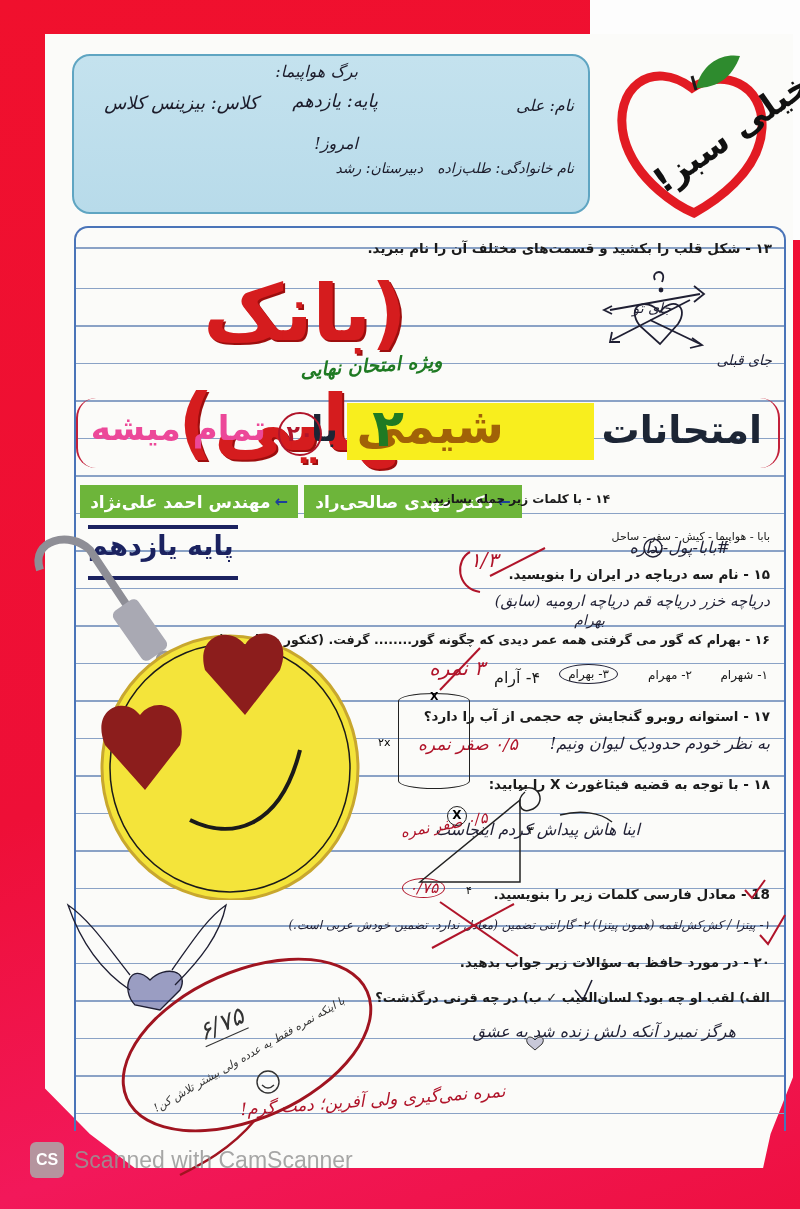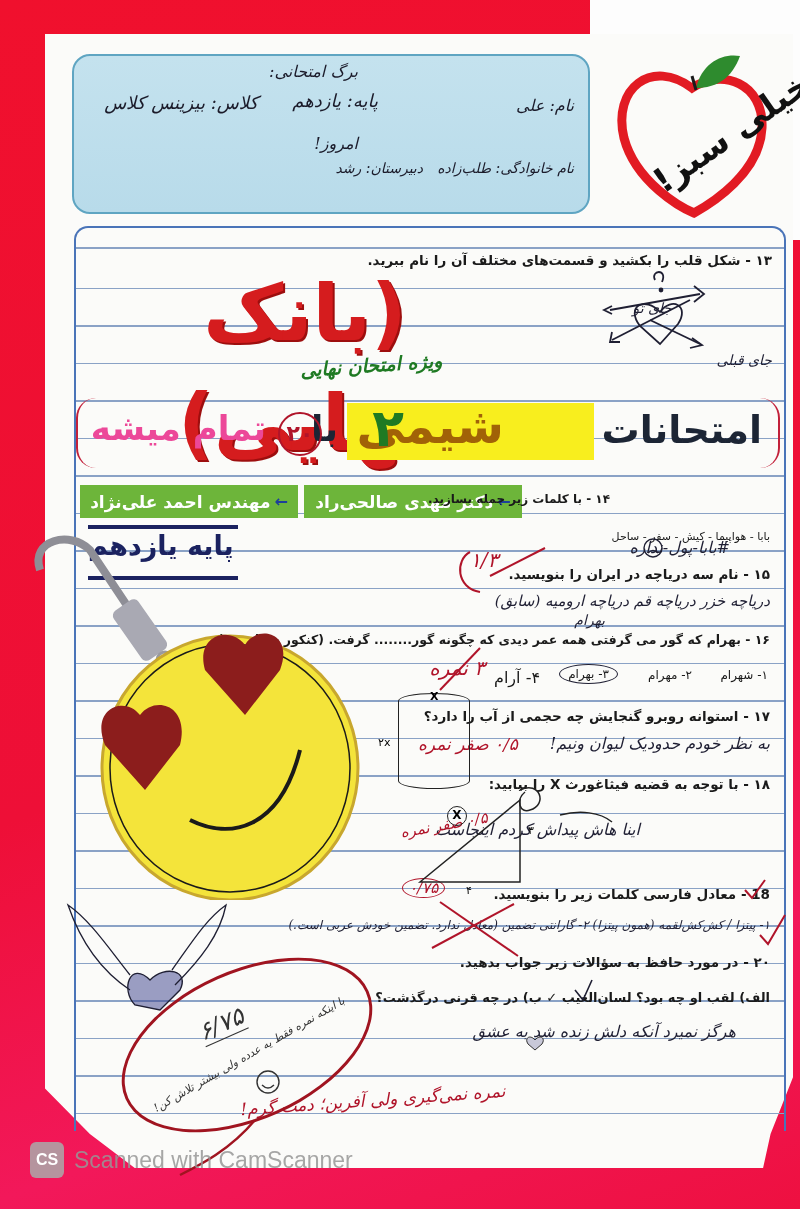--- a/index.html
+++ b/index.html
@@ -101,42 +101,42 @@
 <div class="paper"></div>
 
 <svg class="logo" viewBox="0 0 160 170">
   <path d="M80 40 C 40 10, 0 40, 12 90 C 24 135, 70 160, 82 165 C 100 155, 148 125, 150 80 C 152 35, 110 20, 80 40 Z" fill="none" stroke="#e21b23" stroke-width="9"></path>
   <path d="M84 40 C 90 15, 110 5, 128 8 C 120 30, 105 40, 84 40 Z" fill="#2e8b2e"></path>
   <path d="M84 42 L 80 28" stroke="#1a1a1a" stroke-width="3"></path>
 </svg>
 <div class="logo-text">خیلی سبز!</div>
 
 <div class="header-box">
-  <div class="hb-text" style="right:230px;top:6px;">برگ امتحانی:</div>
+  <div class="hb-text" style="right:230px;top:6px;">برگ هواپیما:</div>
   <div class="hb-text" style="right:14px;top:40px;">
     <span>نام:</span> <span>علی</span>
   </div>
   <div class="hb-text" style="right:210px;top:34px;font-size:18px;">
     <span>پایه:</span> <span>یازدهم</span>
   </div>
   <div class="hb-text" style="right:330px;top:36px;font-size:18px;">
     <span>کلاس:</span> <span>بیزینس کلاس</span>
   </div>
   <div class="hb-text" style="right:230px;top:78px;">امروز!</div>
   <div class="hb-text" style="right:14px;top:104px;font-size:14px;">
     <span>نام خانوادگی:</span> <span>طلب‌زاده</span>
   </div>
   <div class="hb-text" style="right:165px;top:104px;font-size:14px;">
     <span>دبیرستان:</span> <span>رشد</span>
   </div>
 </div>
 
 <div class="notebook"></div>
 
-<div class="q-text" style="right:28px;top:240px;margin-top:12px;">۱۳ - شکل قلب را بکشید و قسمت‌های مختلف آن را نام ببرید.</div>
+<div class="q-text" style="right:28px;top:240px;">۱۳ - شکل قلب را بکشید و قسمت‌های مختلف آن را نام ببرید.</div>
 <div class="hand" style="right:128px;top:300px;font-size:14px;">جای تو</div>
 <div class="hand" style="right:28px;top:352px;font-size:14px;">جای قبلی</div>
 
 <div class="title-main">(بانک نهایی)</div>
 <div class="subtitle-green">ویژه امتحان نهایی</div>
 
 <div class="banner-row"></div>
 <div class="yellow-hl"></div>
 <div class="banner-word" style="right:38px;font-size:38px;color:#1c2535;">امتحانات</div>
 <div class="banner-word" style="right:296px;top:398px;font-size:48px;color:#a16207;">شیمی</div>

